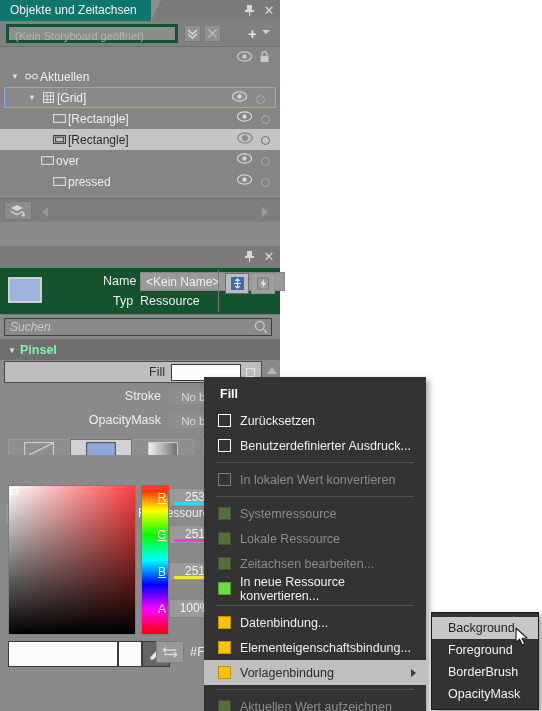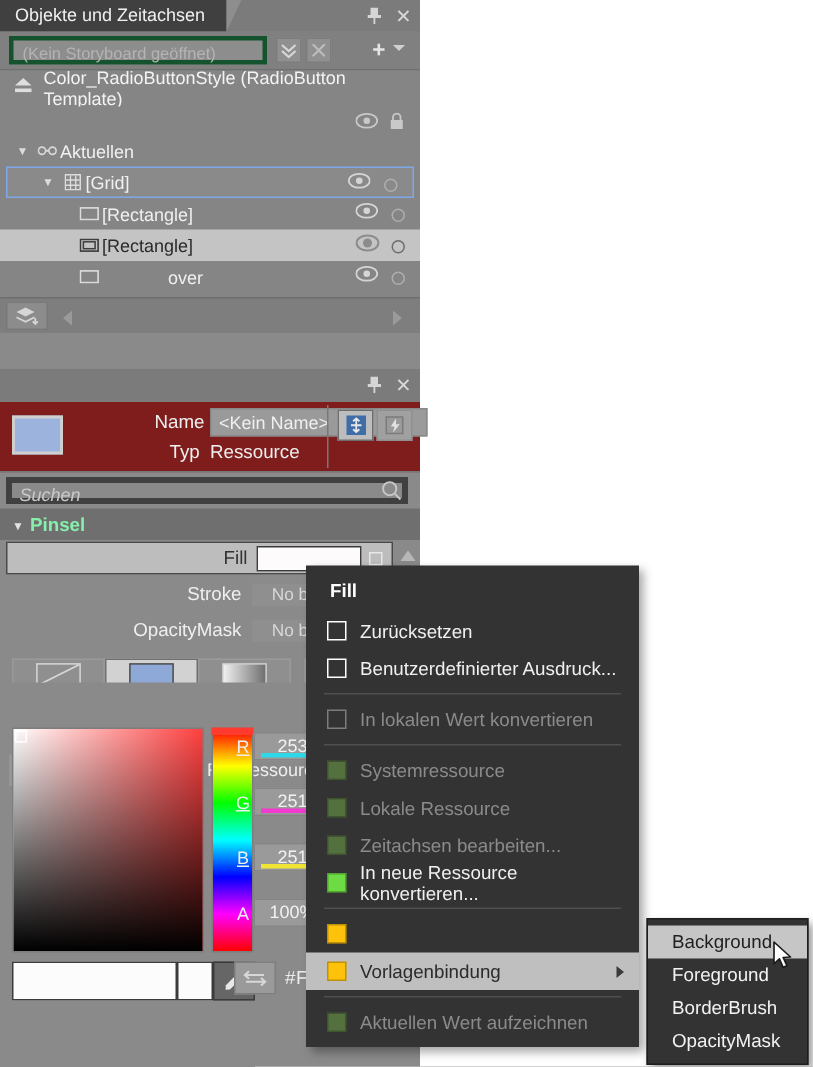--- a/index.html
+++ b/index.html
@@ -14,21 +14,21 @@
   .app{position:absolute;left:0;top:0;width:542px;height:711px;}
 
   
   .leftcol{position:absolute;left:0;top:0;width:280px;height:711px;background:#8a8a8a;}
 
   
   .panel-objects{position:absolute;left:0;top:0;width:280px;height:222px;background:#858585;}
   .tabstrip{position:relative;height:21px;background:#7b7b7b;}
   .tab{
     position:absolute;left:0;top:0;height:21px;padding:0 14px 0 10px;
-    background:#404040;color:#f0f0f0;font-size:12px;line-height:21px;white-space:nowrap;
+    background:#0f766e;color:#f0f0f0;font-size:12px;line-height:21px;white-space:nowrap;
   }
   .tab::after{
     content:"";position:absolute;right:-10px;top:0;width:0;height:0;
     border-style:solid;border-width:21px 10px 0 0;border-color:#8e8e8e transparent transparent transparent;
   }
   .tabtools{position:absolute;right:4px;top:2px;display:flex;gap:6px;align-items:center;}
   .icobtn{width:14px;height:16px;display:flex;align-items:center;justify-content:center;color:#d6d6d6;font-size:11px;}
   .pinicon svg{display:block;}
   .closeicon{font-size:13px;line-height:1;color:#d9d9d9;}
 
@@ -62,35 +62,35 @@
 
   .panelbottom{position:absolute;left:0;bottom:0;width:280px;height:23px;background:#7e7e7e;border-top:1px solid #6e6e6e;}
   .pb-btn{position:absolute;left:4px;top:2px;width:28px;height:19px;background:#8c8c8c;border:1px solid #787878;box-sizing:border-box;
           display:flex;align-items:center;justify-content:center;}
   .pb-arrowL{position:absolute;left:42px;top:8px;width:0;height:0;border-top:5px solid transparent;border-bottom:5px solid transparent;border-right:6px solid #9a9a9a;}
   .pb-arrowR{position:absolute;right:12px;top:8px;width:0;height:0;border-top:5px solid transparent;border-bottom:5px solid transparent;border-left:6px solid #9a9a9a;}
 
   
   .panel-props{position:absolute;left:0;top:246px;width:280px;height:465px;background:#8a8a8a;}
   .props-head{position:relative;height:22px;background:#7b7b7b;}
-  .name-area{position:relative;height:46px;background:#7f1d1d;border-bottom:1px solid #777;}
+  .name-area{position:relative;height:46px;background:#14532d;border-bottom:1px solid #777;}
   .swatch-prev{position:absolute;left:8px;top:9px;width:34px;height:26px;background:#9bb3dd;border:2px solid #cfcfcf;box-sizing:border-box;}
   .lbl-name{position:absolute;left:103px;top:6px;color:#efefef;font-size:12.5px;}
   .fld-name{position:absolute;left:140px;top:4px;width:145px;height:19px;background:#9a9a9a;border:1px solid #888;
             box-sizing:border-box;color:#efefef;font-size:12px;line-height:18px;padding-left:5px;}
   .lbl-typ{position:absolute;left:113px;top:26px;color:#efefef;font-size:12.5px;}
   .val-typ{position:absolute;left:140px;top:26px;color:#efefef;font-size:12.5px;}
   .props-vdiv{position:absolute;left:218px;top:2px;width:1px;height:42px;background:#787878;}
   .pbtn2{position:absolute;top:5px;width:24px;height:21px;border:1px solid #8f8f8f;box-sizing:border-box;
          display:flex;align-items:center;justify-content:center;}
   .pbtn2.on{background:#bdbdbd;border-color:#6e6e6e;}
   .pbtn2.off{background:#a0a0a0;}
 
   .search-row{position:relative;height:24px;background:#8a8a8a;border-bottom:1px solid #6f6f6f;}
-  .search-inp{position:absolute;left:4px;top:3px;width:268px;height:18px;background:#8a8a8a;border:4px solid #404040;
+  .search-inp{position:absolute;left:4px;top:3px;width:268px;height:18px;background:#8a8a8a;border:1px solid #404040;
               box-sizing:border-box;color:#c9c9c9;font-style:italic;font-size:12px;line-height:17px;padding-left:5px;}
   .search-mag{position:absolute;right:12px;top:5px;}
 
   .cat-head{position:relative;height:20px;background:#6f6f6f;display:flex;align-items:center;padding-left:8px;}
   .cat-head .cw{width:12px;color:#e2e2e2;font-size:8px;}
   .cat-head .ct{color:#86efac;font-size:12.5px;font-weight:bold;}
 
   .brushbody{position:relative;background:#8a8a8a;}
   .prow{position:relative;height:22px;display:flex;align-items:center;justify-content:flex-end;padding-right:6px;box-sizing:border-box;}
   .prow.hl{background:#bdbdbd;border:1px solid #4a4a4a;}
@@ -228,29 +228,20 @@
         </div>
         <div class="tb-sq" style="left:204px;">
           <svg width="9" height="9" viewBox="0 0 9 9">
               <path d="M0.5 0.5 L8.5 8.5 M8.5 0.5 L0.5 8.5" stroke="#bdbdbd" stroke-width="1.4"></path>
             </svg>
         </div>
         <div class="tb-plus">+</div>
         <div class="tb-caret"></div>
       </div>
 
-      <div class="tmpl-row">
-        <span>
-          <svg width="15" height="13" viewBox="0 0 15 13">
-              <path d="M7.5 1 L13 6 L2 6 Z" fill="#dedede"></path>
-              <rect x="2" y="8" width="11" height="2.4" fill="#dedede"></rect>
-            </svg>
-        </span>
-        <span class="lbl">Color_RadioButtonStyle (RadioButton Template)</span>
-      </div>
 
       <div class="tmpl-toolrow">
         <span class="r-ico" style="right:28px;">
           <svg width="15" height="11" viewBox="0 0 15 11">
               <ellipse cx="7.5" cy="5.5" rx="7" ry="4.6" fill="none" stroke="#c9c9c9" stroke-width="1.2"></ellipse>
               <circle cx="7.5" cy="5.5" r="2.2" fill="#c9c9c9"></circle>
             </svg>
         </span>
         <span class="r-ico" style="right:8px;">
           <svg width="11" height="12" viewBox="0 0 11 12">
@@ -318,21 +309,21 @@
           <span class="tl">[Rectangle]</span>
           <span class="eye">
             <svg width="16" height="12" viewBox="0 0 16 12">
                 <ellipse cx="8" cy="6" rx="7.3" ry="5" fill="none" stroke="#8c8c8c" stroke-width="1.4"></ellipse>
                 <circle cx="8" cy="6" r="3" fill="#8c8c8c"></circle>
               </svg>
           </span>
           <span class="lockdot" style="border-color:#6d6d6d;"></span>
         </div>
 
-        <div class="trow" style="padding-left:50px;gap:44px;">
+        <div class="trow" style="padding-left:38px;">
           <span class="ti">
             <svg width="13" height="9" viewBox="0 0 13 9">
                 <rect x="0.6" y="0.6" width="11.8" height="7.8" fill="none" stroke="#dcdcdc" stroke-width="1.1"></rect>
               </svg>
           </span>
           <span class="tl">over</span>
           <span class="eye">
             <svg width="15" height="11" viewBox="0 0 15 11">
                 <ellipse cx="7.5" cy="5.5" rx="7" ry="4.6" fill="none" stroke="#d5d5d5" stroke-width="1.2"></ellipse>
                 <circle cx="7.5" cy="5.5" r="2.2" fill="#d5d5d5"></circle>
@@ -591,20 +582,25 @@
     </div>
     <div class="mi">
       <span class="mbox sq" style="background:#6ddb43"></span>
       <span>In neue Ressource konvertieren...</span>
     </div>
 
     <div class="ctx-sep"></div>
 
     <div class="mi">
       <span class="mbox sq" style="background:#ffc20a"></span>
+      <span>Datenbindung...</span>
+    </div>
+    <div class="mi">
+      <span class="mbox sq" style="background:#ffc20a"></span>
+      <span>Elementeigenschaftsbindung...</span>
     </div>
     <div class="mi hl">
       <span class="mbox sq" style="background:#ffc20a"></span>
       <span>Vorlagenbindung</span>
       <span class="arrow"></span>
     </div>
 
     <div class="ctx-sep"></div>
 
     <div class="mi dis">

